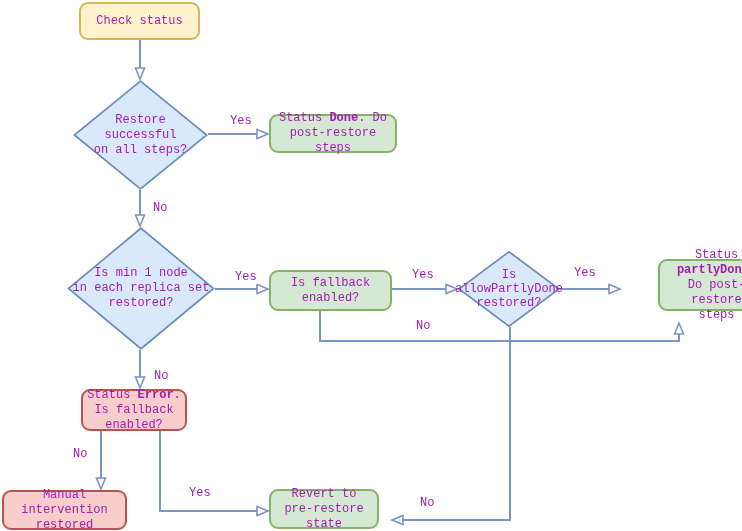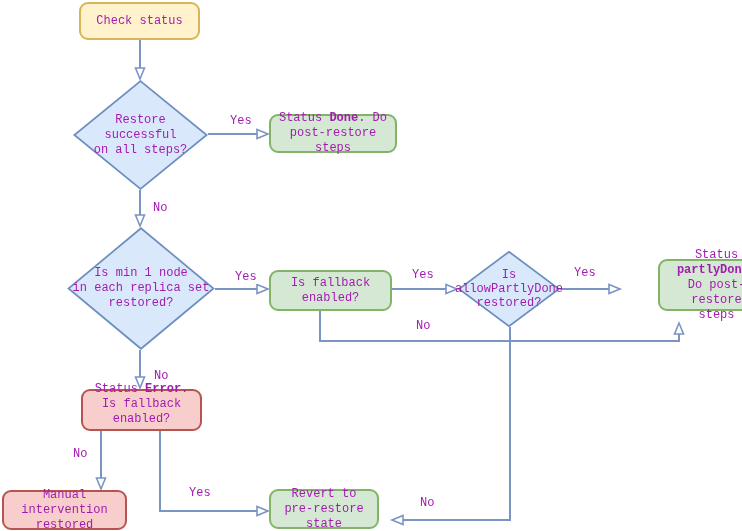--- a/index.html
+++ b/index.html
@@ -88,21 +88,21 @@
     </svg>
     <div class="dlabel" style="line-height:14px;">
       <span><span>Is</span><br><span>allowPartlyDone</span><br><span>restored?</span></span>
     </div>
   </div>
 
   <div class="node green" style="left:658px;top:259px;width:117px;height:52px;">
     <span><span>Status </span><b>partlyDone</b><span>.</span><br><span>Do post-restore</span><br><span>steps</span></span>
   </div>
 
-  <div class="node red" style="left:81px;top:389px;width:121px;height:42px;align-items:flex-end;">
+  <div class="node red" style="left:81px;top:389px;width:106px;height:42px;">
     <span><span>Status </span><b>Error</b><span>.</span><br><span>Is fallback enabled?</span></span>
   </div>
 
   <div class="node red" style="left:2px;top:490px;width:125px;height:40px;">
     <span><span>Manual intervention</span><br><span>restored</span></span>
   </div>
 
   <div class="node green" style="left:269px;top:489px;width:110px;height:40px;">
     <span><span>Revert to pre-restore</span><br><span>state</span></span>
   </div>

